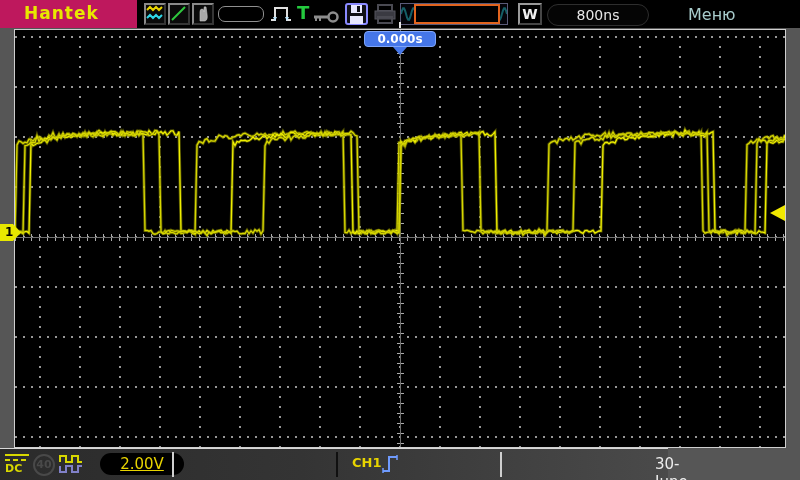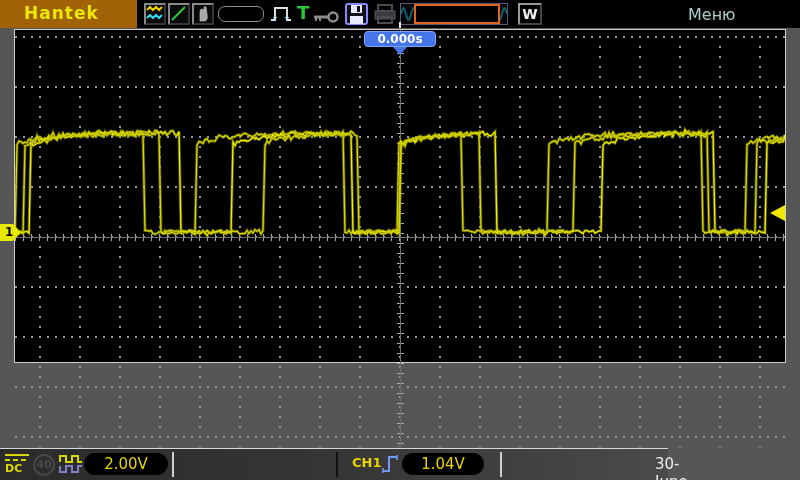--- a/index.html
+++ b/index.html
@@ -4,36 +4,36 @@
 <style>
   html,body{margin:0;padding:0;}
   body{
     width:800px;height:480px;position:relative;overflow:hidden;
     background:#565656;
     font-family:"DejaVu Sans","Liberation Sans",sans-serif;
     -webkit-font-smoothing:none;
   }
   
   .topbar{position:absolute;left:0;top:0;width:800px;height:28px;background:#000;}
-  .logo-block{position:absolute;left:0;top:0;width:137px;height:44px;background:#a16207;}
+  .logo-block{position:absolute;left:0;top:0;width:137px;height:44px;background:#be185d;}
   .logo{position:absolute;left:24px;top:3px;font-size:17px;font-weight:700;letter-spacing:1px;color:#e8e800;}
   .tb-btn{position:absolute;top:3px;width:22px;height:22px;background:#0a0a0a;border:2px outset #8a8a8a;box-sizing:border-box;}
   .tb-flat{position:absolute;}
   .empty-pill{position:absolute;left:218px;top:6px;width:44px;height:14px;border:1px solid #909090;border-radius:7px;background:#000;}
   .t-letter{position:absolute;left:297px;top:2px;font-size:18px;font-weight:700;color:#24c93e;}
   .preview-box{position:absolute;left:400px;top:3px;width:108px;height:22px;background:#04040a;border:1px solid #5a5a78;box-sizing:border-box;}
   .preview-window{position:absolute;left:13px;top:0px;width:86px;height:20px;border:2px solid #e2641e;box-sizing:border-box;background:#000;}
   .preview-svg{position:absolute;left:0;top:0;}
   .w-btn{position:absolute;left:518px;top:3px;width:24px;height:22px;background:#000;border:2px outset #9a9a9a;box-sizing:border-box;color:#f0f0f0;font-weight:700;font-size:14px;text-align:center;line-height:18px;}
   .timebase-pill{position:absolute;left:547px;top:4px;width:100px;height:20px;background:#050505;border:1px solid #2e2e2e;border-radius:11px;color:#e8e8e8;font-size:14px;text-align:center;line-height:20px;}
   .menu-label{position:absolute;left:688px;top:5px;font-size:16px;color:#a8cccc;}
   .top-center-tick{position:absolute;left:399px;top:22px;width:2px;height:6px;background:#e8e8e8;}
   
   .screen{position:absolute;left:0;top:28px;width:800px;height:420px;background:#565656;}
-  .graticule{position:absolute;left:14px;top:1px;width:772px;height:334px;background:#000;border:1px solid #cfcfcf;box-sizing:border-box;}
+  .graticule{position:absolute;left:14px;top:1px;width:772px;height:419px;background:#000;border:1px solid #cfcfcf;box-sizing:border-box;}
   .grid-rows,.grid-cols{position:absolute;left:0;top:0;width:770px;height:417px;pointer-events:none;}
   .grid-rows{
     background-image:radial-gradient(circle at 1px 1px,#9a9a9a 0.7px,transparent 1.2px);
     background-size:8px 50px;background-position:0px 6px;}
   .grid-cols{
     background-image:radial-gradient(circle at 1px 1px,#9a9a9a 0.7px,transparent 1.2px);
     background-size:40px 10px;background-position:24px 6px;}
   .hline{position:absolute;left:0;top:207px;width:770px;height:1px;background:#6f6f6f;}
   .hticks{position:absolute;left:0;top:204px;width:770px;height:7px;
     background:repeating-linear-gradient(90deg,#ababab 0 1px,transparent 1px 8px);}
@@ -53,21 +53,21 @@
     background:linear-gradient(90deg,#2b2b2b 0%,#343434 45%,#4a4a4a 100%);
     border-top:1px solid #d8d8d8;box-sizing:border-box;}
   .dc-icon{position:absolute;left:5px;top:4px;width:26px;height:23px;}
   .dc-line1{position:absolute;left:0;top:1px;width:24px;height:2px;background:#d8d800;}
   .dc-line2{position:absolute;left:0;top:6px;width:24px;height:2px;
     background:repeating-linear-gradient(90deg,#d8d800 0 5px,transparent 5px 8px);}
   .dc-text{position:absolute;left:0;top:9px;font-size:11px;font-weight:700;color:#d8d800;letter-spacing:0px;}
   .bw20{position:absolute;left:33px;top:5px;width:18px;height:18px;border:2px solid #494949;border-radius:50%;box-sizing:content-box;color:#494949;font-size:11px;font-weight:700;text-align:center;line-height:18px;}
   .sqwave-icon{position:absolute;left:59px;top:5px;}
   .pill{position:absolute;top:4px;height:22px;background:#000;border-radius:11px;color:#e8d400;font-size:15px;text-align:center;line-height:22px;}
-  .pill-scale{left:84px;width:84px;}
+  .pill-scale{left:100px;width:84px;text-decoration:underline;}
   .pill-level{left:402px;width:82px;}
   .pill-freq{left:512px;width:130px;}
   .divider{position:absolute;top:3px;width:2px;height:25px;}
   .div-light{background:#cfcfcf;}
   .div-dark{background:#101010;}
   .ch-label{position:absolute;left:352px;top:6px;font-size:13px;font-weight:700;color:#e8d400;}
   .trig-edge-icon{position:absolute;left:381px;top:5px;}
   .datetime{position:absolute;left:655px;top:6px;font-size:15px;color:#ececec;}
 </style>
 </head>
@@ -132,20 +132,21 @@
     <svg class="preview-svg" id="preview-svg" width="106" height="20">
         <path d="M0,10.0L1,6.5L2,4.3L3,4.3L4,6.4L5,9.8L6,13.4L7,15.6L8,15.8L9,13.8L10,10.4L11,6.8L12,4.4L13,4.2L14,6.1L15,9.5L16,13.1L17,15.5L18,15.9L19,14.0L20,10.7L21,7.1L22,4.6L23,4.1L24,5.8L25,9.1L26,12.7L27,15.3L28,15.9L29,14.3L30,11.1L31,7.4L32,4.7L33,4.0L34,5.6L35,8.8L36,12.4L37,15.2L38,16.0L39,14.5L40,11.4L41,7.7L42,4.9L43,4.0L44,5.3L45,8.4L46,12.1L47,15.0L48,16.0L49,14.8L50,11.8L51,8.1L52,5.1L53,4.0L54,5.1L55,8.1L56,11.8L57,14.8L58,16.0L59,15.0L60,12.1L61,8.4L62,5.3L63,4.0L64,4.9L65,7.7L66,11.4L67,14.5L68,16.0L69,15.2L70,12.4L71,8.8L72,5.6L73,4.0L74,4.7L75,7.4L76,11.1L77,14.3L78,15.9L79,15.3L80,12.7L81,9.1L82,5.8L83,4.1L84,4.6L85,7.1L86,10.7L87,14.0L88,15.9L89,15.5L90,13.1L91,9.5L92,6.1L93,4.2L94,4.4L95,6.8L96,10.4L97,13.8L98,15.8L99,15.6L100,13.4L101,9.8L102,6.4L103,4.3L104,4.3L105,6.5L106,10.0" fill="none" stroke="#145e66" stroke-width="2"></path>
         <clipPath id="pvclip">
           <rect x="13" y="0" width="86" height="20"></rect>
         </clipPath>
         <path d="M0,10.0L1,6.5L2,4.3L3,4.3L4,6.4L5,9.8L6,13.4L7,15.6L8,15.8L9,13.8L10,10.4L11,6.8L12,4.4L13,4.2L14,6.1L15,9.5L16,13.1L17,15.5L18,15.9L19,14.0L20,10.7L21,7.1L22,4.6L23,4.1L24,5.8L25,9.1L26,12.7L27,15.3L28,15.9L29,14.3L30,11.1L31,7.4L32,4.7L33,4.0L34,5.6L35,8.8L36,12.4L37,15.2L38,16.0L39,14.5L40,11.4L41,7.7L42,4.9L43,4.0L44,5.3L45,8.4L46,12.1L47,15.0L48,16.0L49,14.8L50,11.8L51,8.1L52,5.1L53,4.0L54,5.1L55,8.1L56,11.8L57,14.8L58,16.0L59,15.0L60,12.1L61,8.4L62,5.3L63,4.0L64,4.9L65,7.7L66,11.4L67,14.5L68,16.0L69,15.2L70,12.4L71,8.8L72,5.6L73,4.0L74,4.7L75,7.4L76,11.1L77,14.3L78,15.9L79,15.3L80,12.7L81,9.1L82,5.8L83,4.1L84,4.6L85,7.1L86,10.7L87,14.0L88,15.9L89,15.5L90,13.1L91,9.5L92,6.1L93,4.2L94,4.4L95,6.8L96,10.4L97,13.8L98,15.8L99,15.6L100,13.4L101,9.8L102,6.4L103,4.3L104,4.3L105,6.5L106,10.0" fill="none" stroke="#2ee0ee" stroke-width="2" clip-path="url(#pvclip)"></path>
       </svg>
     <div class="preview-window"></div>
   </div>
   <div class="w-btn">W</div>
+  <div class="timebase-pill">800ns</div>
   <div class="menu-label">Меню</div>
   <div class="top-center-tick"></div>
 </div>
 
 <div class="screen">
   <div class="graticule">
     <div class="grid-rows"></div>
     <div class="grid-cols"></div>
     <div class="hticks"></div>
     <div class="hline"></div>
@@ -183,16 +184,15 @@
   <div class="divider div-light" style="left:172px;"></div>
   <div class="divider div-dark" style="left:336px;"></div>
   <span class="ch-label">CH1</span>
   <div class="trig-edge-icon">
     <svg width="20" height="20">
       <path d="M2,17 L8,17 L8,3 L16,3" fill="none" stroke="#6f9bff" stroke-width="2"></path>
       <line x1="2" y1="14" x2="2" y2="19" stroke="#6f9bff" stroke-width="1.5"></line>
       <line x1="16" y1="1" x2="16" y2="6" stroke="#6f9bff" stroke-width="1.5"></line>
     </svg>
   </div>
-  <div class="pill pill-level">1.04V</div>
   <div class="divider div-light" style="left:500px;"></div>
   <span class="datetime">30-June-23 00:16</span>
 </div>
 
 </body></html>

